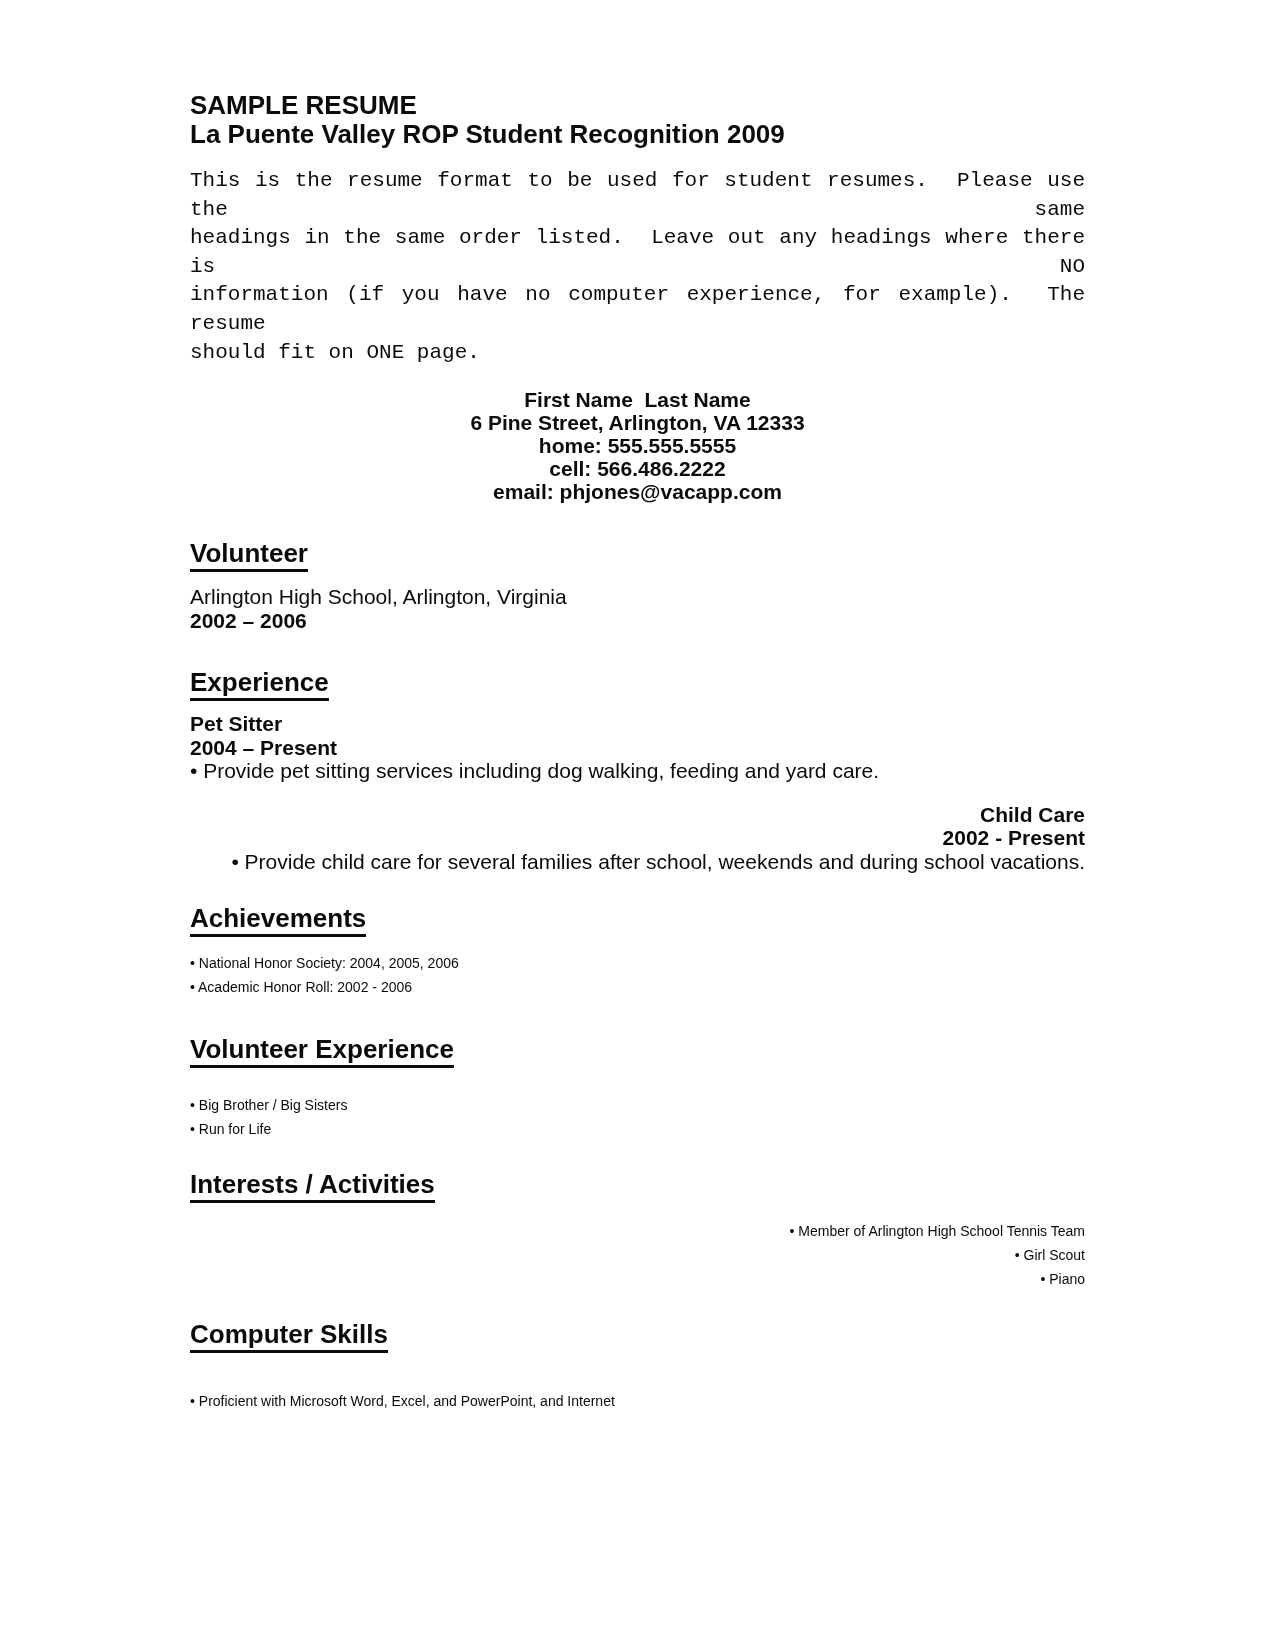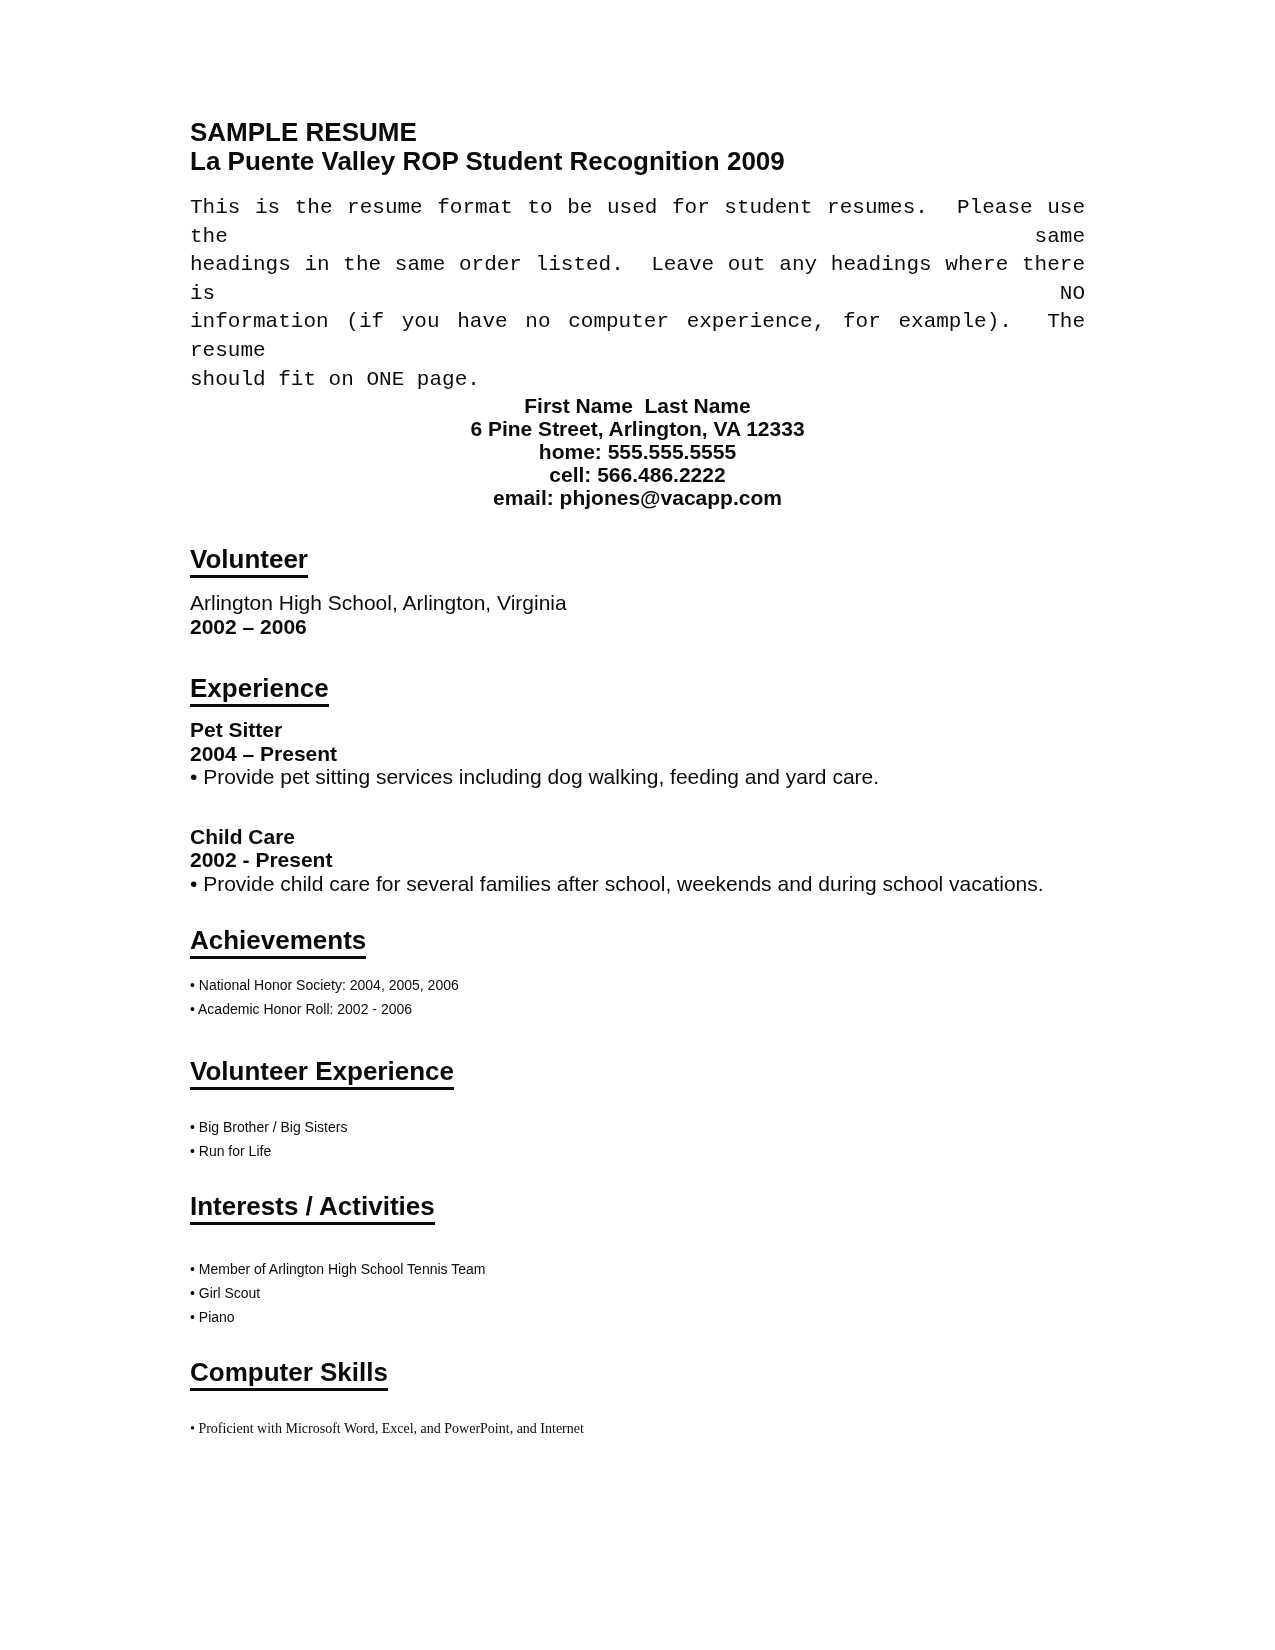--- a/index.html
+++ b/index.html
@@ -5,41 +5,42 @@
   :root { --ink: #0b0b0b; --paper: #ffffff; }
   * { box-sizing: border-box; }
   html, body { margin: 0; padding: 0; background: var(--paper); }
   .page {
     position: relative;
     width: 1275px;
     height: 1621px;
     background: var(--paper);
     color: var(--ink);
     font-family: "Liberation Sans", "DejaVu Sans", sans-serif;
-    padding: 118px 190px 0 190px;
+    padding: 91px 190px 0 190px;
     overflow: hidden;
   }
   .doc-title {
     font-size: 26px;
     font-weight: bold;
     line-height: 29px;
   }
   .intro {
     margin-top: 18px;
     font-size: 21px;
     line-height: 28.6px;
     font-family: Liberation Mono, monospace;
   }
   .intro-line {
     white-space: pre-wrap;
     text-align: justify;
     text-align-last: justify;
   }
   .intro-line.last { text-align-last: left; }
   .contact {
+    margin-top: 21px;
     text-align: center;
     font-size: 21px;
     font-weight: bold;
     line-height: 23px;
   }
   .contact .pre { white-space: pre-wrap; }
   .sh {
     margin: 0;
     font-size: 26px;
     font-weight: bold;
@@ -54,22 +55,22 @@
     line-height: 23.5px;
   }
   .list {
     font-size: 14px;
     line-height: 24px;
   }
   .b { font-weight: bold; }
   .mt15 { margin-top: 15px; }
   .mt17 { margin-top: 17px; }
   .mt18 { margin-top: 18px; }
-  .mt24 { margin-top: 36px; }
-  .mt26 { margin-top: 30px; font-family: Liberation Serif, serif; }
+  .mt24 { margin-top: 20px; text-align: right; }
+  .mt26 { margin-top: 40px; }
   .mt28 { margin-top: 28px; }
   .mt29 { margin-top: 29px; }
   .mt30 { margin-top: 30px; }
   .mt35 { margin-top: 35px; }
 </style>
 </head>
 <body>
 
 <div class="page">
 

